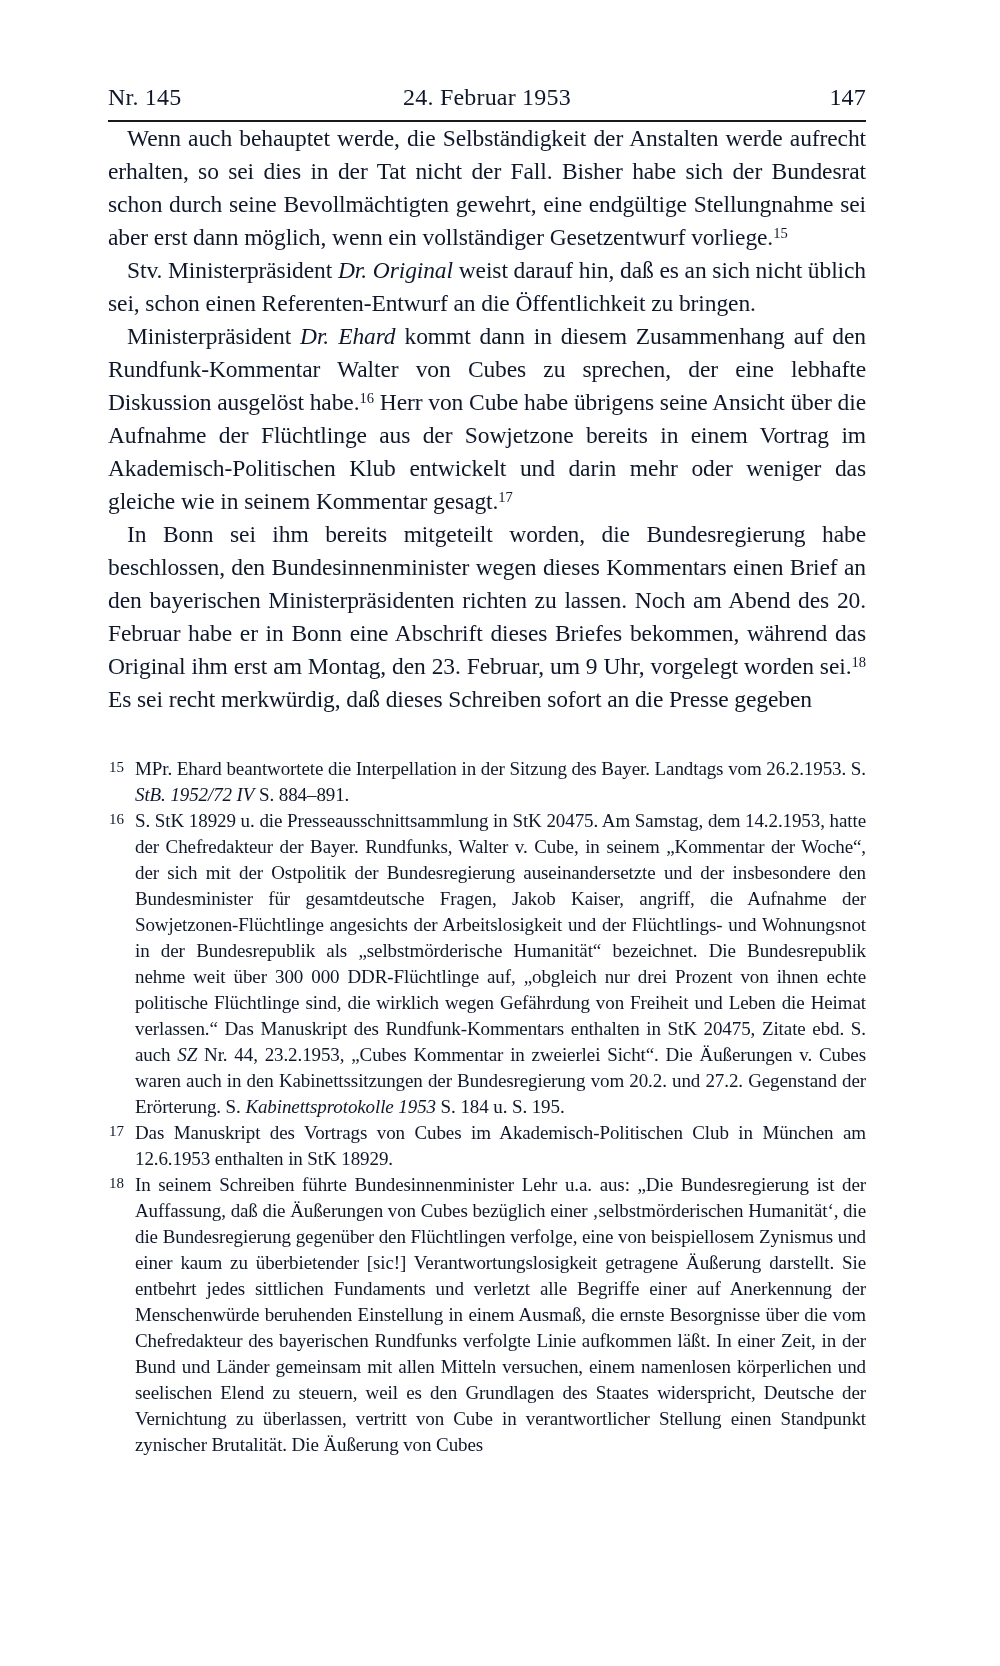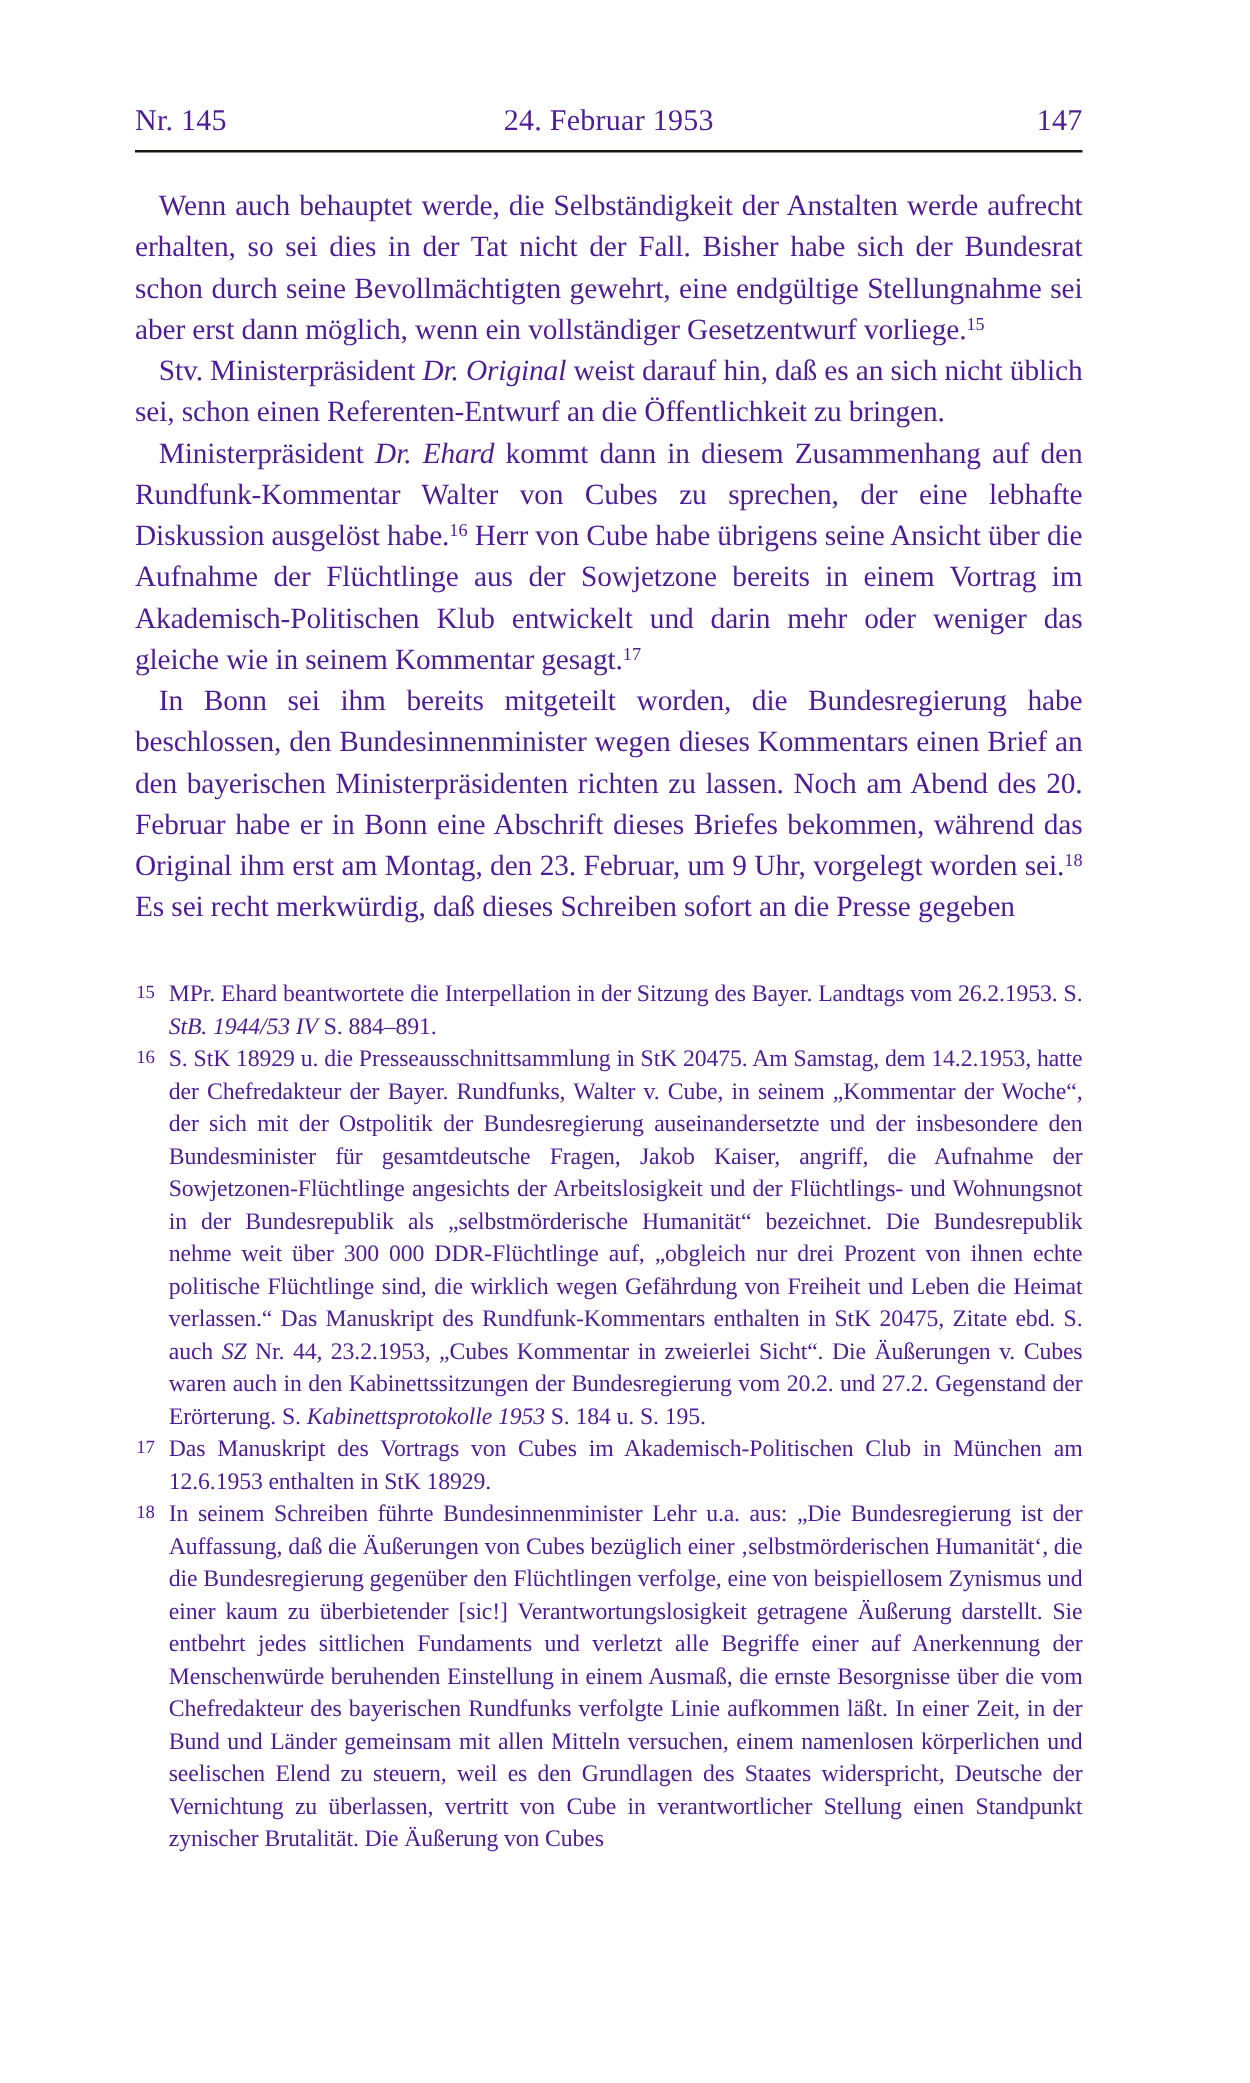--- a/index.html
+++ b/index.html
@@ -2,21 +2,21 @@
 <html lang="de"><head>
 <meta charset="utf-8">
 <style>
   html, body { margin: 0; padding: 0; background: #ffffff; }
   .page {
     position: relative;
     width: 1000px;
     height: 1666px;
     margin: 0 auto;
     background: #ffffff;
-    color: #4c1d95;
+    color: #0f172a;
     font-family: "Liberation Serif", "DejaVu Serif", serif;
     box-sizing: border-box;
     padding: 84px 134px 0 108px;
     overflow: hidden;
   }
   
   .page-header {
     display: flex;
     align-items: baseline;
     font-size: 24px;
@@ -25,21 +25,20 @@
   .page-header .hl { flex: 1 1 0; text-align: left; }
   .page-header .hc { flex: 2 1 0; text-align: center; }
   .page-header .hr { flex: 1 1 0; text-align: right; }
   .header-rule {
     height: 0;
     border-bottom: 2px solid #1b1916;
     margin-top: 9px;
   }
   
   .body-text {
-    margin-top: 27px;
     font-size: 23.5px;
     line-height: 33px;
     text-align: justify;
     letter-spacing: -0.1px;
   }
   .para { margin: 0; text-indent: 19px; }
   .para em { font-style: italic; }
   sup.fnref {
     font-size: 0.62em;
     line-height: 0;
@@ -78,19 +77,19 @@
   <div class="header-rule"></div>
 
   <div class="body-text">
       <p class="para"><span>Wenn auch behauptet werde, die Selbständigkeit der Anstalten werde aufrecht erhalten, so sei dies in der Tat nicht der Fall. Bisher habe sich der Bundesrat schon durch seine Bevollmächtigten gewehrt, eine endgültige Stellungnahme sei aber erst dann möglich, wenn ein vollständiger Gesetzentwurf vorliege.</span><sup class="fnref">15</sup></p>
       <p class="para"><span>Stv. Ministerpräsident </span><em>Dr. Original</em><span> weist darauf hin, daß es an sich nicht üblich sei, schon einen Referenten-Entwurf an die Öffentlichkeit zu bringen.</span></p>
       <p class="para"><span>Ministerpräsident </span><em>Dr. Ehard</em><span> kommt dann in diesem Zusammenhang auf den Rundfunk-Kommentar Walter von Cubes zu sprechen, der eine lebhafte Diskussion ausgelöst habe.</span><sup class="fnref">16</sup><span> Herr von Cube habe übrigens seine Ansicht über die Aufnahme der Flüchtlinge aus der Sowjetzone bereits in einem Vortrag im Akademisch-Politischen Klub entwickelt und darin mehr oder weniger das gleiche wie in seinem Kommentar gesagt.</span><sup class="fnref">17</sup></p>
       <p class="para"><span>In Bonn sei ihm bereits mitgeteilt worden, die Bundesregierung habe beschlossen, den Bundesinnenminister wegen dieses Kommentars einen Brief an den bayerischen Ministerpräsidenten richten zu lassen. Noch am Abend des 20. Februar habe er in Bonn eine Abschrift dieses Briefes bekommen, während das Original ihm erst am Montag, den 23. Februar, um 9 Uhr, vorgelegt worden sei.</span><sup class="fnref">18</sup><span> Es sei recht merkwürdig, daß dieses Schreiben sofort an die Presse gegeben</span></p>
     </div>
 
   <div class="footnotes">
-      <div class="footnote"><span class="fn-num">15</span><span>MPr. Ehard beantwortete die Interpellation in der Sitzung des Bayer. Landtags vom 26.2.1953. S. </span><em>StB. 1944/53 IV</em><span> S. 884–891.</span></div>
+      <div class="footnote"><span class="fn-num">15</span><span>MPr. Ehard beantwortete die Interpellation in der Sitzung des Bayer. Landtags vom 26.2.1953. S. </span><em>StB. 1952/72 IV</em><span> S. 884–891.</span></div>
       <div class="footnote"><span class="fn-num">16</span><span>S. StK 18929 u. die Presseausschnittsammlung in StK 20475. Am Samstag, dem 14.2.1953, hatte der Chefredakteur der Bayer. Rundfunks, Walter v. Cube, in seinem „Kommentar der Woche“, der sich mit der Ostpolitik der Bundesregierung auseinandersetzte und der insbesondere den Bundesminister für gesamtdeutsche Fragen, Jakob Kaiser, angriff, die Aufnahme der Sowjetzonen-Flüchtlinge angesichts der Arbeitslosigkeit und der Flüchtlings- und Wohnungsnot in der Bundesrepublik als „selbstmörderische Humanität“ bezeichnet. Die Bundesrepublik nehme weit über 300 000 DDR-Flüchtlinge auf, „obgleich nur drei Prozent von ihnen echte politische Flüchtlinge sind, die wirklich wegen Gefährdung von Freiheit und Leben die Heimat verlassen.“ Das Manuskript des Rundfunk-Kommentars enthalten in StK 20475, Zitate ebd. S. auch </span><em>SZ</em><span> Nr. 44, 23.2.1953, „Cubes Kommentar in zweierlei Sicht“. Die Äußerungen v. Cubes waren auch in den Kabinettssitzungen der Bundesregierung vom 20.2. und 27.2. Gegenstand der Erörterung. S. </span><em>Kabinettsprotokolle 1953</em><span> S. 184 u. S. 195.</span></div>
       <div class="footnote"><span class="fn-num">17</span><span>Das Manuskript des Vortrags von Cubes im Akademisch-Politischen Club in München am 12.6.1953 enthalten in StK 18929.</span></div>
       <div class="footnote"><span class="fn-num">18</span><span>In seinem Schreiben führte Bundesinnenminister Lehr u.a. aus: „Die Bundesregierung ist der Auffassung, daß die Äußerungen von Cubes bezüglich einer ‚selbstmörderischen Humanität‘, die die Bundesregierung gegenüber den Flüchtlingen verfolge, eine von beispiellosem Zynismus und einer kaum zu überbietender [sic!] Verantwortungslosigkeit getragene Äußerung darstellt. Sie entbehrt jedes sittlichen Fundaments und verletzt alle Begriffe einer auf Anerkennung der Menschenwürde beruhenden Einstellung in einem Ausmaß, die ernste Besorgnisse über die vom Chefredakteur des bayerischen Rundfunks verfolgte Linie aufkommen läßt. In einer Zeit, in der Bund und Länder gemeinsam mit allen Mitteln versuchen, einem namenlosen körperlichen und seelischen Elend zu steuern, weil es den Grundlagen des Staates widerspricht, Deutsche der Vernichtung zu überlassen, vertritt von Cube in verantwortlicher Stellung einen Standpunkt zynischer Brutalität. Die Äußerung von Cubes</span></div>
     </div>
 
 </div>
 
 </body></html>

